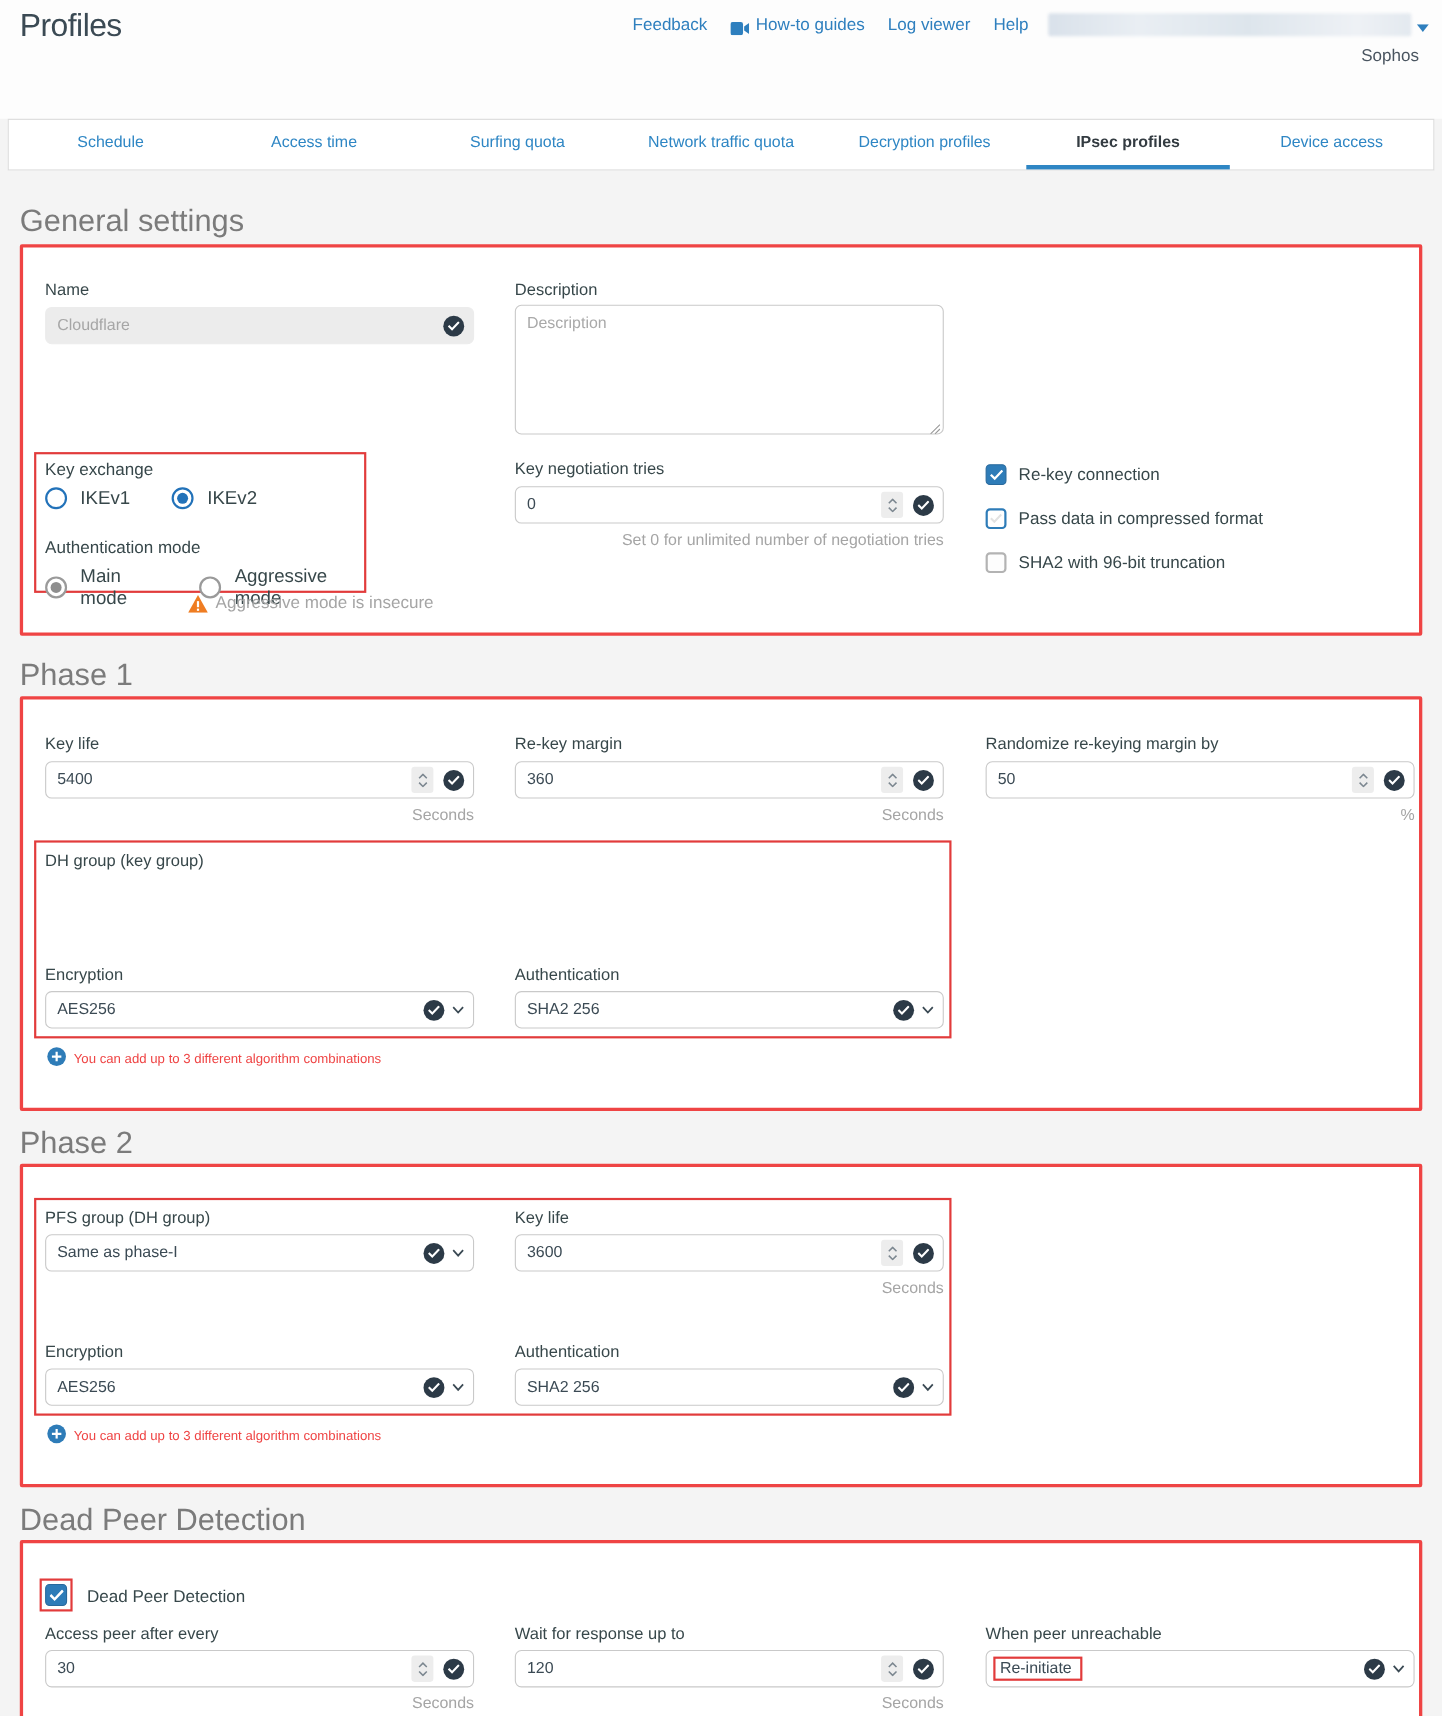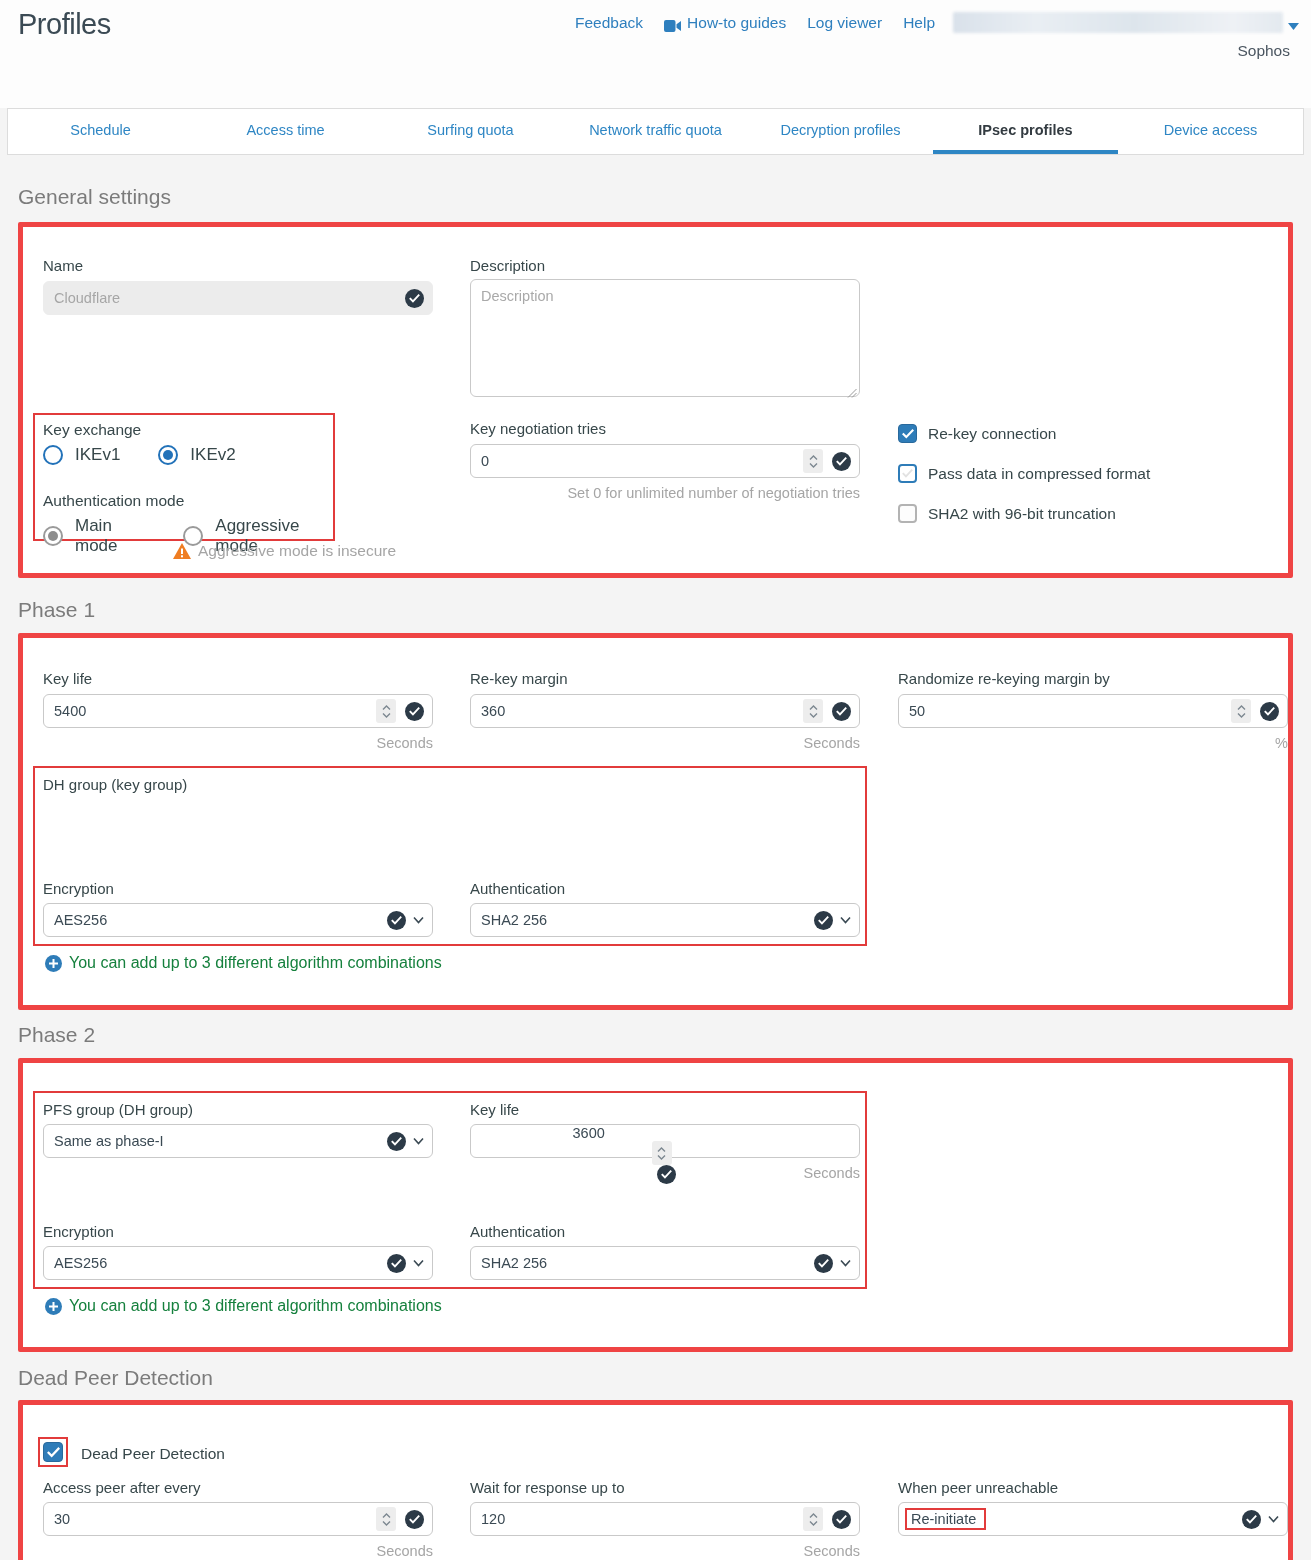--- a/index.html
+++ b/index.html
@@ -15,22 +15,22 @@
       background:linear-gradient(90deg,#d9e1ea,#e9eef3 25%,#dde5ec 55%,#eef1f5 85%,#e3e9ef); filter:blur(1.6px); }
   #account-caret { position:absolute; left:1288px; top:17px; }
   #brand-label { position:absolute; right:21px; top:42px; font-size:15.5px; color:#4a5560; }
 
   
   #tabbar { position:absolute; left:7px; top:108px; width:1297px; height:47px; background:#fff; border:1px solid #dcdcdc; display:flex; }
   .tab { flex:1; display:flex; align-items:center; justify-content:center; font-size:14.5px; color:#2e86c4; cursor:pointer; border-bottom:4px solid transparent; }
   .tab.active { color:#333b41; font-weight:700; border-bottom-color:#2e86c4; }
 
   
-  .sechead { position:absolute; left:18px; font-size:21px; color:#7b7b7b; font-weight:400; }
-  .card { position:absolute; left:18px; width:1275px; background:#fff; border:5px solid #ef4444; border-radius:2px; }
+  .sechead { position:absolute; left:18px; font-size:28px; color:#7b7b7b; font-weight:400; }
+  .card { position:absolute; left:18px; width:1275px; background:#fff; border:3px solid #ef4444; border-radius:2px; }
 
   .flabel { position:absolute; font-size:15px; color:#37474a; }
   .unit { position:absolute; width:390px; text-align:right; color:#a5a5a5; font-size:14.5px; }
   .help { position:absolute; width:390px; text-align:right; color:#a5a5a5; font-size:14.5px; }
 
   .field-input { position:absolute; width:390px; height:34px; background:#fff; border:1px solid #c9c9c9; border-radius:6px; display:flex; align-items:center; padding:0 8px 0 10px; font-size:14.5px; color:#3b4a54; }
   .field-input input.raw { flex:1; border:none; outline:none; font-family:"Liberation Sans",sans-serif; font-size:14.5px; color:#3b4a54; background:transparent; min-width:0; }
   .field-input .val { flex:1; }
   .field-input.disabled { background:#ececec; border-color:#ececec; color:#a6a6a6; }
 
@@ -46,21 +46,21 @@
   .radio.gray { border-color:#9a9a9a; }
   .radio.gray.sel::after { background:#8e8e8e; }
   .radio-row { position:absolute; display:flex; align-items:center; font-size:17px; color:#37474a; }
 
   .cb { width:19px; height:19px; border-radius:4px; display:flex; align-items:center; justify-content:center; flex:0 0 auto; cursor:pointer; }
   .cb.checked { background:#2e7cb8; border:1px solid #29699c; }
   .cb.blueborder { background:#fff; border:2px solid #2e7cb8; }
   .cb.grayborder { background:#fdfdfd; border:2px solid #b3b3b3; }
   .cb-row { position:absolute; display:flex; align-items:center; gap:11px; font-size:15.5px; color:#37474a; }
 
-  .plus-row { position:absolute; display:flex; align-items:flex-end; gap:7px; font-size:16px; color:#15803d; }
+  .plus-row { position:absolute; display:flex; align-items:flex-end; gap:7px; font-size:12px; color:#ef4444; }
   .plus-icon { width:17px; height:17px; border-radius:50%; background:#2e7cb8; display:flex; align-items:center; justify-content:center; flex:0 0 auto; }
 
   .warn-row { position:absolute; display:flex; align-items:center; gap:7px; font-size:15.5px; color:#a5a5a5; }
 
   textarea.desc { position:absolute; width:390px; height:118px; border:1px solid #c9c9c9; border-radius:6px; padding:8px 10px; font-family:"Liberation Sans",sans-serif; font-size:14.5px; color:#3b4a54; resize:none; }
   textarea.desc::placeholder { color:#a9a9a9; }
   .resize-corner { position:absolute; }
 
   .red-val { border:2px solid #e23b3b; padding:1px 8px 1px 4px; margin-left:-4px; }
   .dpd-cb-wrap { position:absolute; border:2px solid #e23b3b; padding:3px; display:inline-flex; }
@@ -324,21 +324,21 @@
             </svg>
           </span>
         <span class="chev">
             <svg width="11" height="8" viewBox="0 0 11 8">
               <path fill="none" stroke="#3b4a54" stroke-width="1.6" d="M1 1.5 5.5 6.5 10 1.5"></path>
             </svg>
           </span>
       </div>
 
       <div class="flabel" style="left:435px; top:8px;">Key life</div>
-      <div class="field-input" style="left:435px; top:31px;flex-direction:column;">
+      <div class="field-input" style="left:435px; top:31px;">
         <input class="raw" type="text" value="3600" style="">
         <span class="stepper">
           <svg width="9" height="6" viewBox="0 0 9 6">
               <path fill="none" stroke="#7c8790" stroke-width="1.4" d="M1 4.5 4.5 1 8 4.5"></path>
             </svg>
           <svg width="9" height="6" viewBox="0 0 9 6">
               <path fill="none" stroke="#7c8790" stroke-width="1.4" d="M1 1.5 4.5 5 8 1.5"></path>
             </svg>
         </span>
         <span class="ok-icon">

